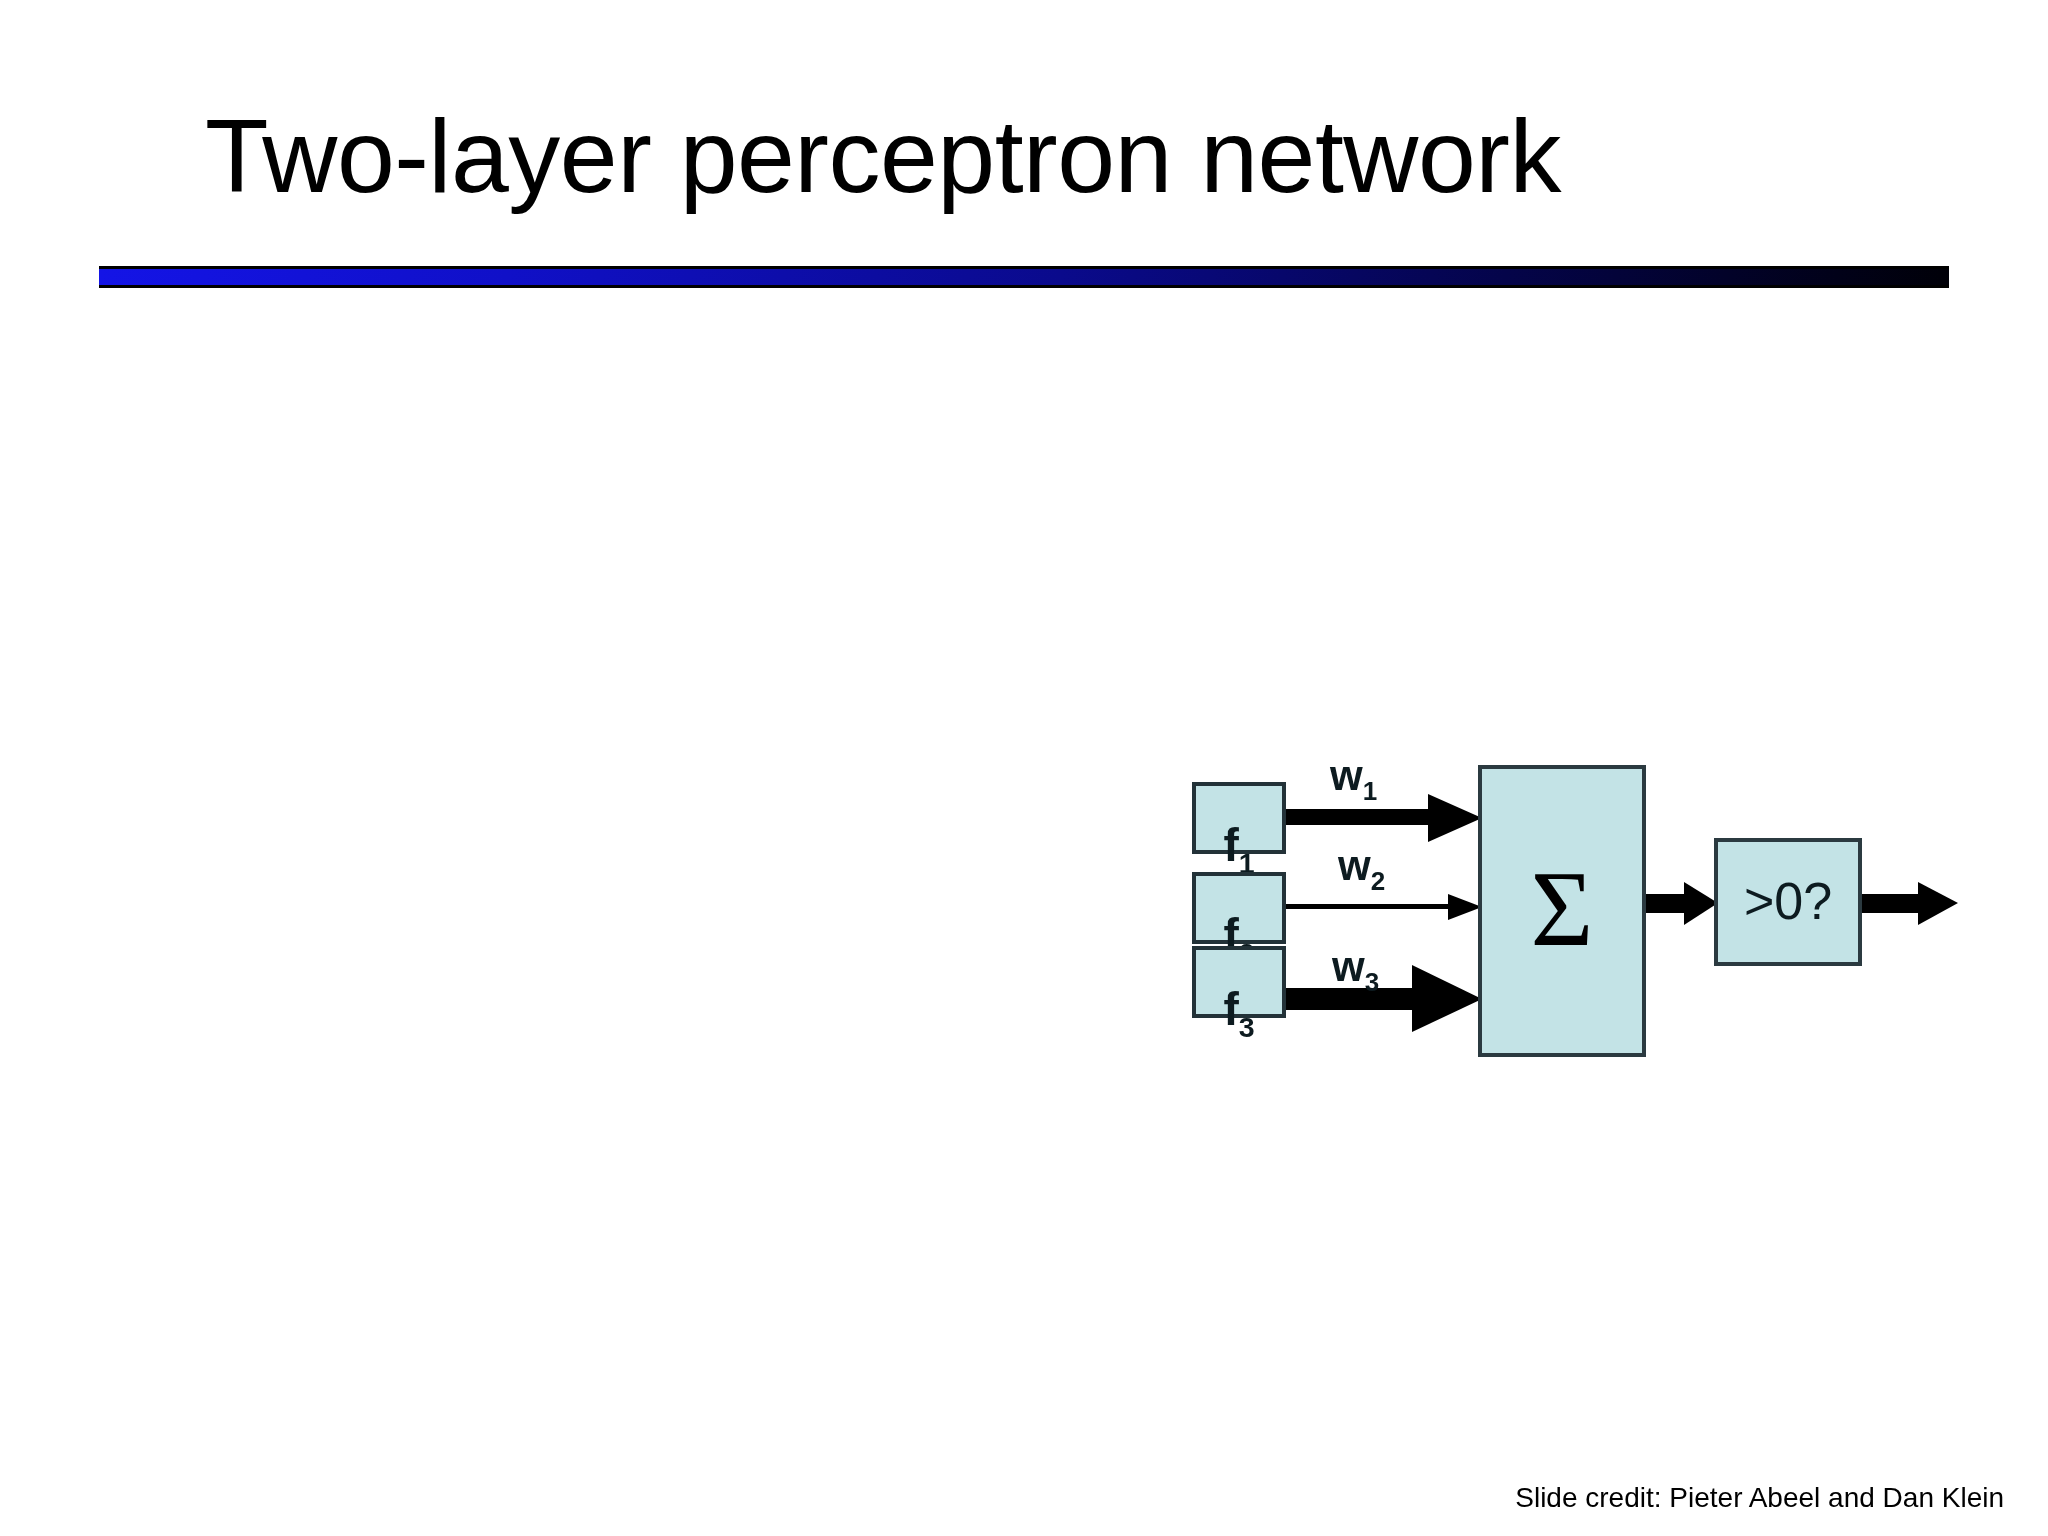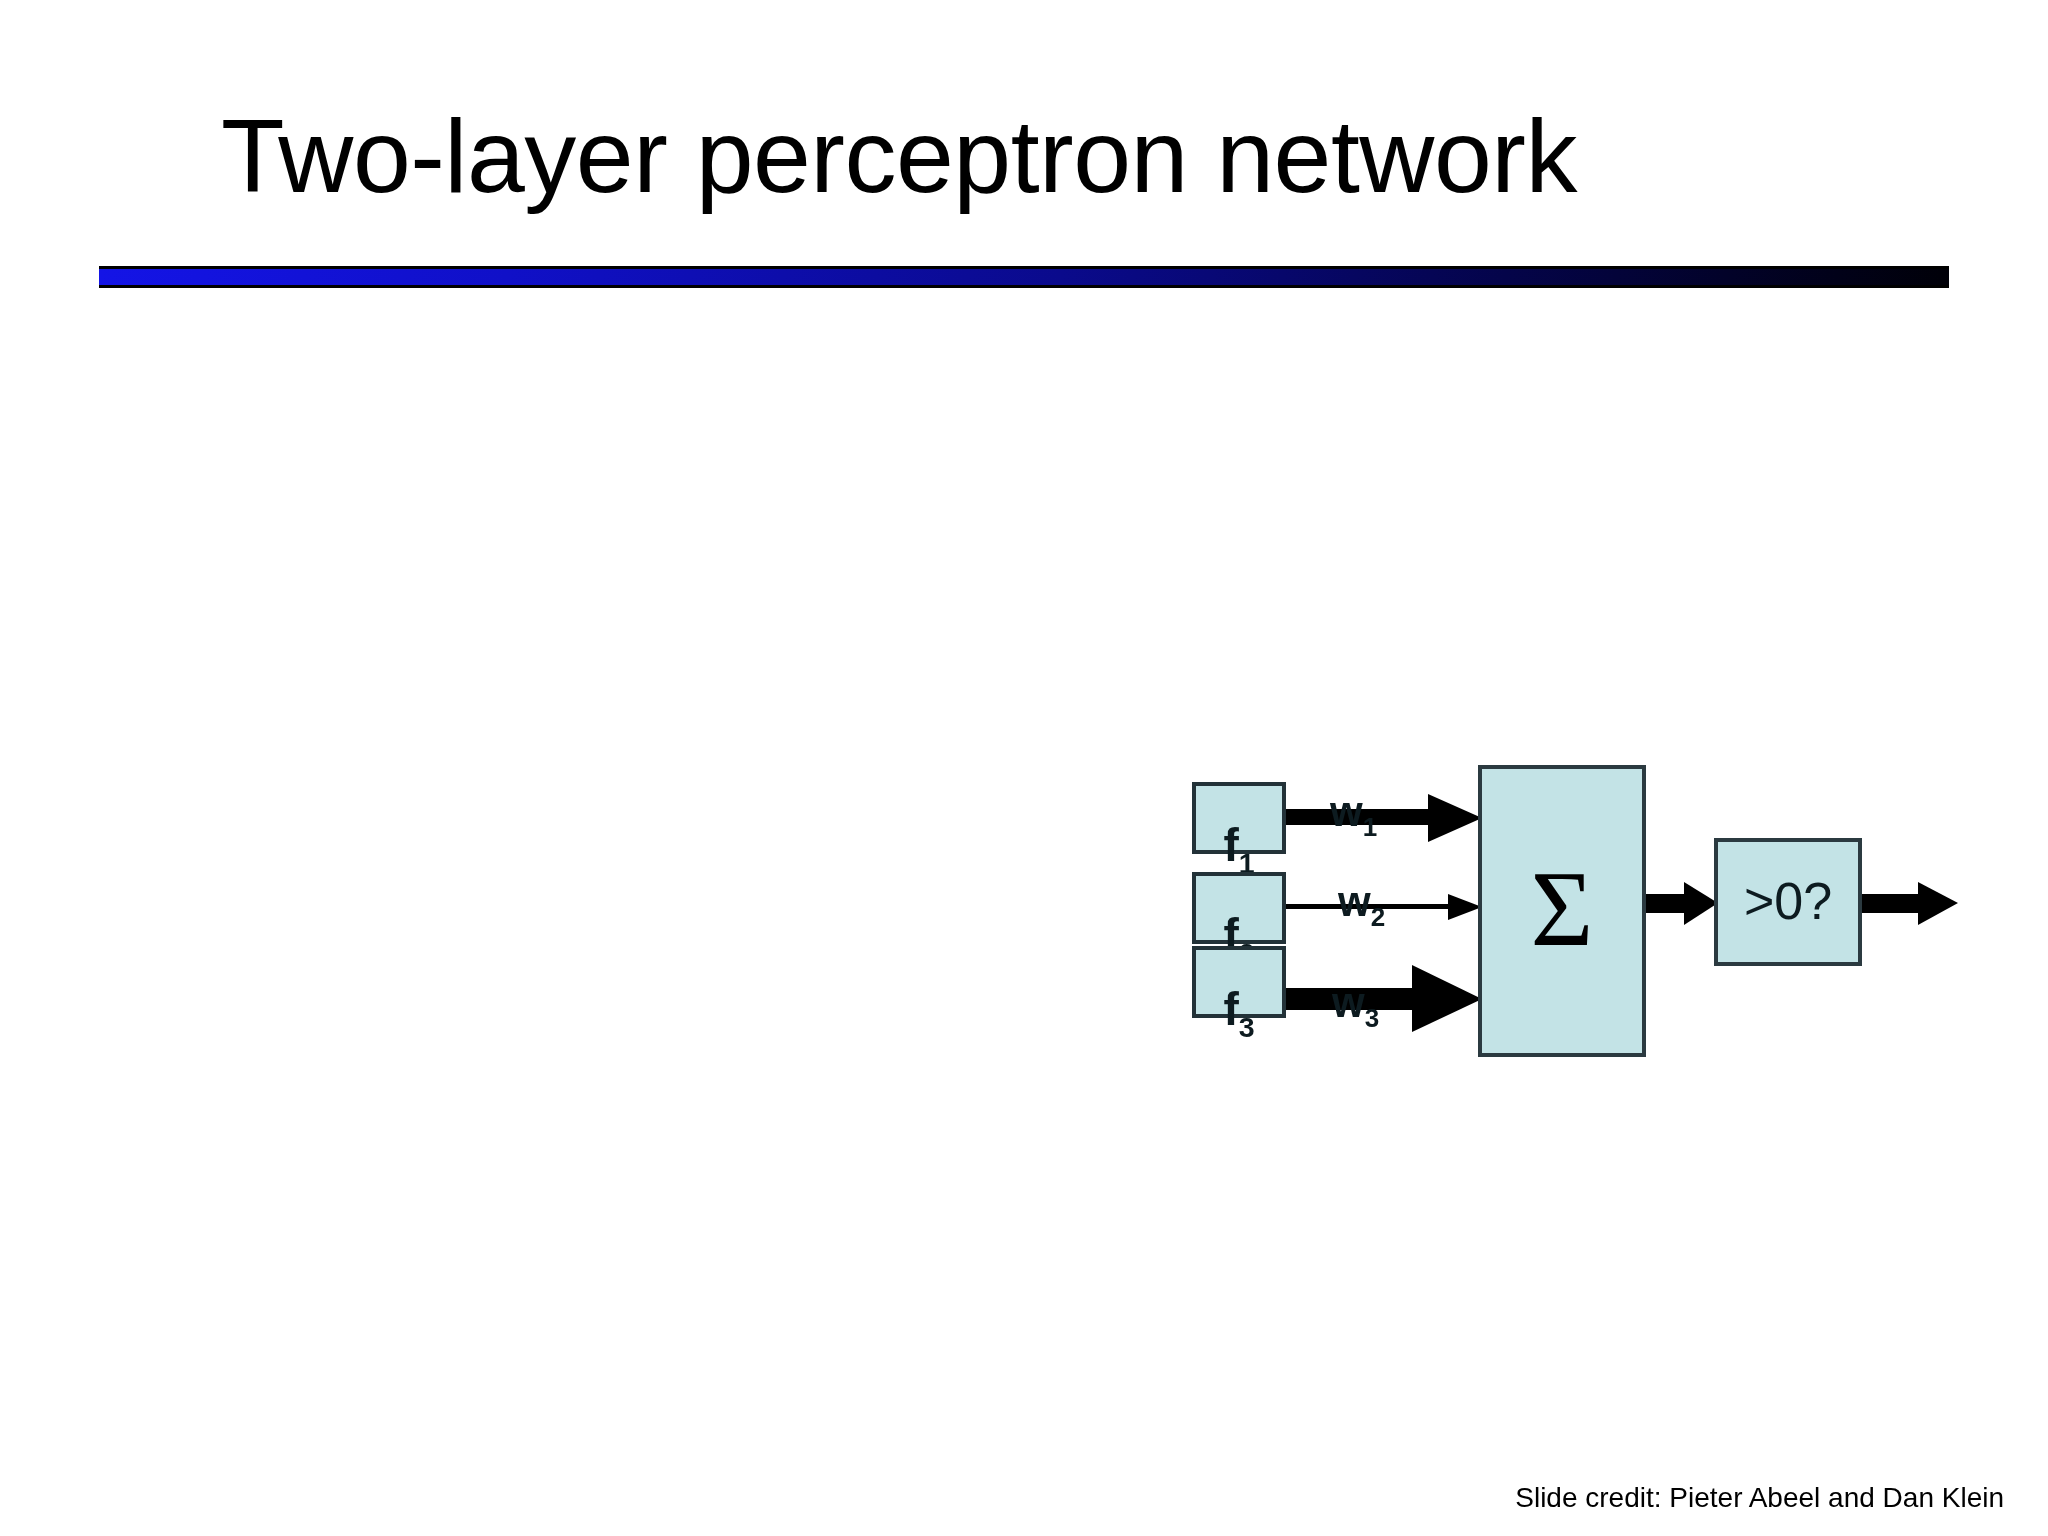--- a/index.html
+++ b/index.html
@@ -20,21 +20,21 @@
     position: absolute;
     left: 0; top: 0;
     width: 2048px;
     height: 1536px;
     background: #ffffff;
   }
 
   
   #slide-title {
     position: absolute;
-    left: 221px;
+    left: 205px;
     top: 100px;
     width: 1700px;
     font-size: 104px;
     line-height: 1.08;
     font-weight: 400;
     color: #000000;
     letter-spacing: -0.5px;
     white-space: nowrap;
     font-family: "Liberation Sans", sans-serif;
   }
@@ -94,21 +94,20 @@
 
   
   .weight-label {
     position: absolute;
     font-size: 42px;
     font-weight: 700;
     color: #0d1b20;
     font-family: "Liberation Sans", sans-serif;
     line-height: 1;
     white-space: nowrap;
-    margin-top: 36px;
   }
   .weight-label sub {
     font-size: 0.62em;
     vertical-align: -0.40em;
     font-weight: 700;
   }
   #weight-label-1 { left: 150px; top: -5px;  }
   #weight-label-2 { left: 158px; top: 85px;  }
   #weight-label-3 { left: 152px; top: 186px; }
 

